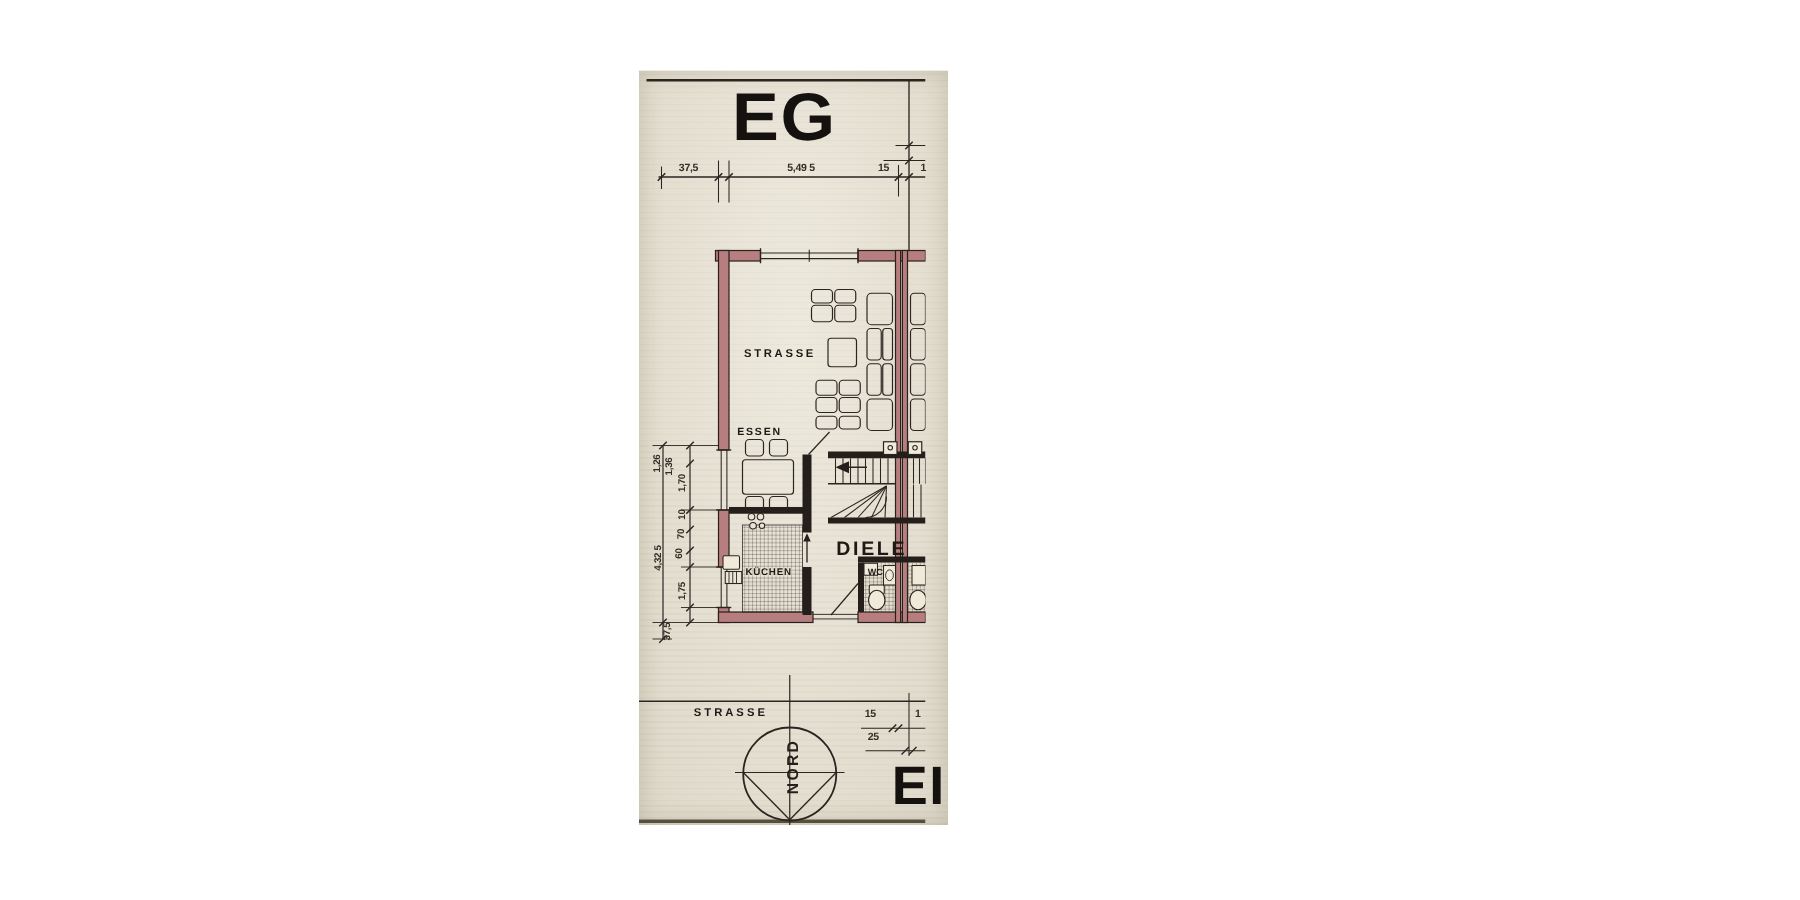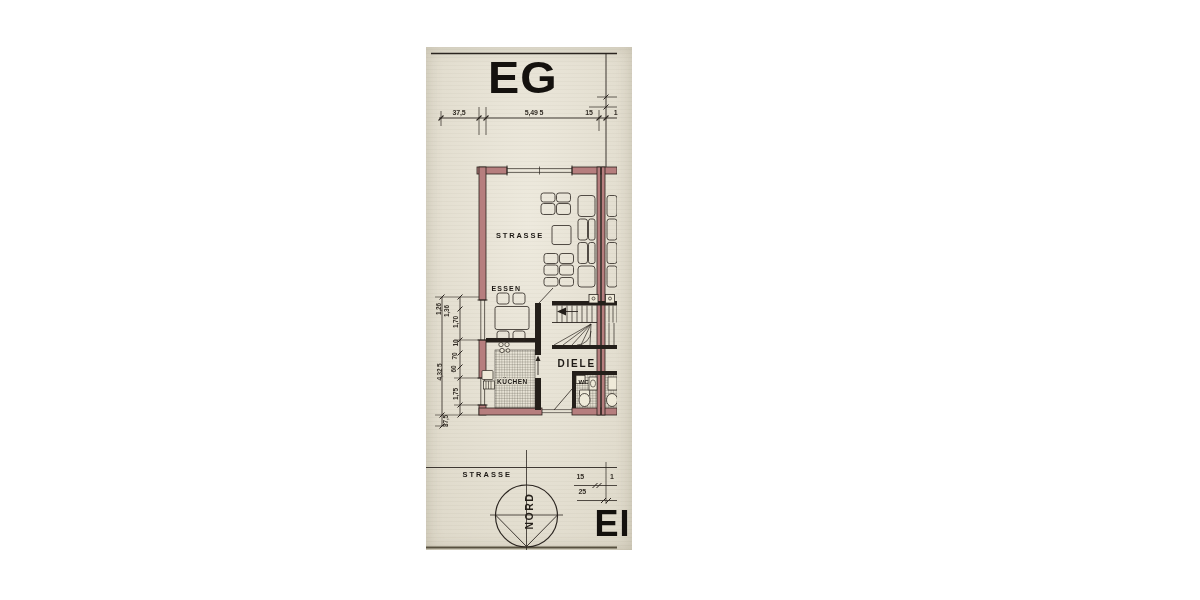--- a/index.html
+++ b/index.html
@@ -248,21 +248,21 @@
     <span class="lbl dimv" style="left:30px;top:296px;">10</span>
     <span class="lbl dimv" style="left:29px;top:309px;">70</span>
     <span class="lbl dimv" style="left:28px;top:322px;">60</span>
     <span class="lbl dimv" style="left:14px;top:325px;">4,32 5</span>
     <span class="lbl dimv" style="left:30px;top:347px;">1,75</span>
     <span class="lbl dimv" style="left:20px;top:374px;">37,5</span>
 
     <span class="lbl room" style="left:70px;top:184.5px;font-size:7.5px;letter-spacing:1.8px;">STRASSE</span>
     <span class="lbl room" style="left:65.5px;top:237.5px;font-size:7px;letter-spacing:1.2px;">ESSEN</span>
     <span class="lbl room halo" style="left:71px;top:331.5px;font-size:6.5px;letter-spacing:0.5px;">KÜCHEN</span>
-    <span class="lbl room" style="left:131.5px;top:312px;font-size:10px;letter-spacing:1.8px;">DIELE</span>
+    <span class="lbl room" style="left:131.5px;top:312px;font-size:13px;letter-spacing:1.8px;">DIELE</span>
     <span class="lbl room" style="left:152.5px;top:332px;font-size:6px;">WC</span>
 
     <span class="lbl room" style="left:16.5px;top:424px;font-size:7.5px;letter-spacing:2px;padding-left:20px;">STRASSE</span>
     <span class="lbl north" style="left:103px;top:464px;">NORD</span>
 
     <span class="lbl dim" style="left:150.5px;top:425.5px;">15</span>
     <span class="lbl dim" style="left:184px;top:425.5px;">1</span>
     <span class="lbl dim" style="left:152.5px;top:440.5px;">25</span>
 
     <span class="lbl big-partial" style="left:168.5px;top:459px;">EI</span>

